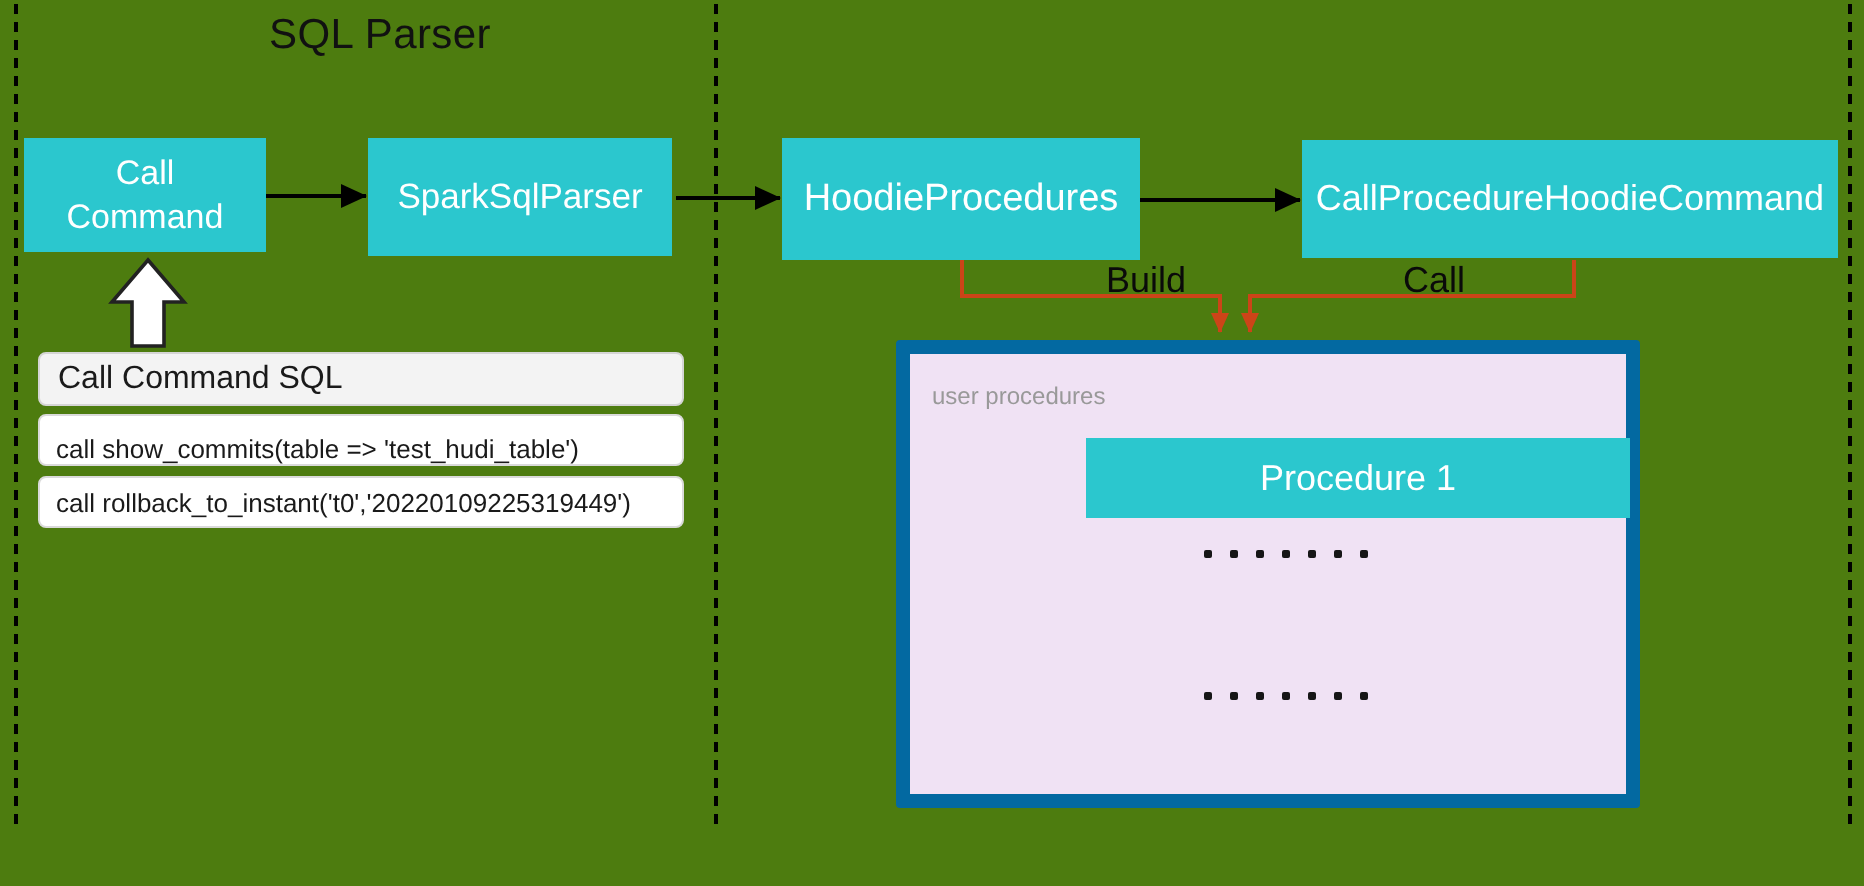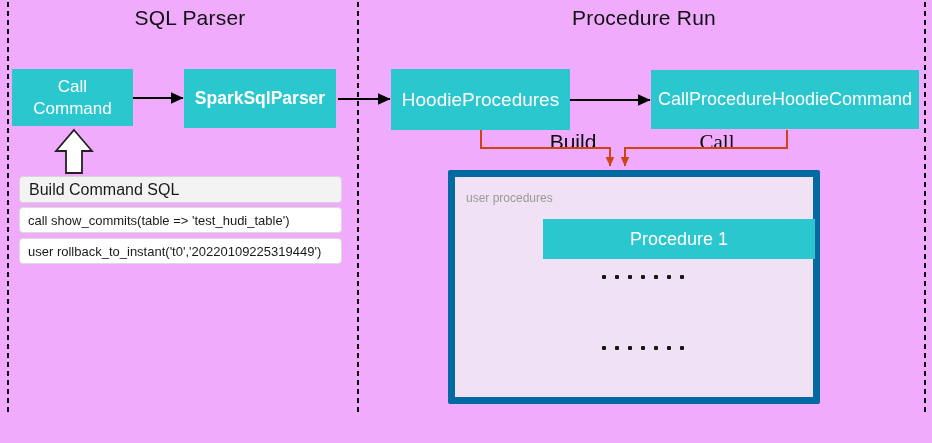--- a/index.html
+++ b/index.html
@@ -1,52 +1,52 @@
 <!DOCTYPE html>
 <html><head>
 <meta charset="utf-8">
 <style>
   html,body{margin:0;padding:0;background:#ffffff;}
   .canvas{
-    position:relative;width:932px;height:443px;background:#f0abfc;overflow:hidden;
+    position:relative;width:932px;height:443px;background:#4d7c0f;overflow:hidden;
     font-family:"Liberation Sans", sans-serif;color:#000;
   }
   .overlay{position:absolute;left:0;top:0;z-index:5;pointer-events:none;}
   .region-title{
     position:absolute;z-index:2;text-align:center;font-size:21px;color:#111;
     letter-spacing:.2px;
   }
   .node{
     position:absolute;z-index:2;background:#2BC7CE;color:#ffffff;
     display:flex;align-items:center;justify-content:center;text-align:center;
     line-height:1.25;
   }
   .node-callcmd{left:12px;top:69px;width:121px;height:57px;font-size:17px;}
   .node-callcmd .wrap{display:block;width:92px;margin:0 auto;}
-  .node-sparksql{left:184px;top:69px;width:152px;height:59px;font-size:17.5px;font-weight:bold;}
+  .node-sparksql{left:184px;top:69px;width:152px;height:59px;font-size:17.5px;}
   .node-hoodie{left:391px;top:69px;width:179px;height:61px;font-size:19px;}
   .node-callproc{left:651px;top:70px;width:268px;height:59px;font-size:18px;}
   .edge-label{
-    position:absolute;z-index:4;font-size:21px;color:#0a0a0a;text-align:center;width:60px;
+    position:absolute;z-index:4;font-size:18px;color:#0a0a0a;text-align:center;width:60px;
   }
   .lbl-build{left:543px;top:130px;}
-  .lbl-call{left:687px;top:130px;font-family:Liberation Serif, serif;}
+  .lbl-call{left:687px;top:130px;}
   .sql-panel-header{
     position:absolute;z-index:2;left:19px;top:176px;width:323px;height:27px;
     background:#F3F3F3;border:1px solid #D5D5D5;border-radius:4px;
     box-sizing:border-box;display:flex;align-items:center;padding-left:9px;
     font-size:16px;color:#1a1a1a;
   }
   .sql-row{
     position:absolute;z-index:2;left:19px;width:323px;height:26px;
     background:#ffffff;border:1px solid #DADADA;border-radius:4px;
     box-sizing:border-box;display:flex;align-items:center;padding-left:8px;
     font-size:13px;color:#1a1a1a;white-space:nowrap;
   }
-  .sql-row1{top:207px;}
+  .sql-row1{top:207px;align-items:flex-end;}
   .sql-row2{top:238px;}
   .user-proc-box{
     position:absolute;z-index:1;left:448px;top:170px;width:372px;height:234px;
     background:#F0E2F4;border:7px solid #0369a1;box-sizing:border-box;border-radius:2px;
   }
   .user-proc-label{
     position:absolute;left:11px;top:14px;font-size:12px;color:#999999;
   }
   .proc-row{
     position:absolute;left:52px;width:272px;background:#2BC7CE;color:#fff;
@@ -62,37 +62,36 @@
   .dots-row1{top:92px;}
   .dots-row2{top:163px;}
   .dot{width:4px;height:4px;background:#161616;border-radius:1px;}
 </style>
 </head>
 <body>
 
 <div class="canvas">
 
   <div class="region-title" style="left:110px;top:6px;width:160px;">SQL Parser</div>
-  <div class="region-title" style="left:544px;top:6px;width:200px;">Procedure Run</div>
 
   <div class="node node-callcmd">
     <span class="wrap">Call Command</span>
   </div>
   <div class="node node-sparksql">
     <span>SparkSqlParser</span>
   </div>
 
   <div class="sql-panel-header">
-    <span>Build Command SQL</span>
+    <span>Call Command SQL</span>
   </div>
   <div class="sql-row sql-row1">
     <span>call show_commits(table =&gt; 'test_hudi_table')</span>
   </div>
   <div class="sql-row sql-row2">
-    <span>user rollback_to_instant('t0','20220109225319449')</span>
+    <span>call rollback_to_instant('t0','20220109225319449')</span>
   </div>
 
   <div class="node node-hoodie">
     <span>HoodieProcedures</span>
   </div>
   <div class="node node-callproc">
     <span>CallProcedureHoodieCommand</span>
   </div>
 
   <div class="edge-label lbl-build">Build</div>

